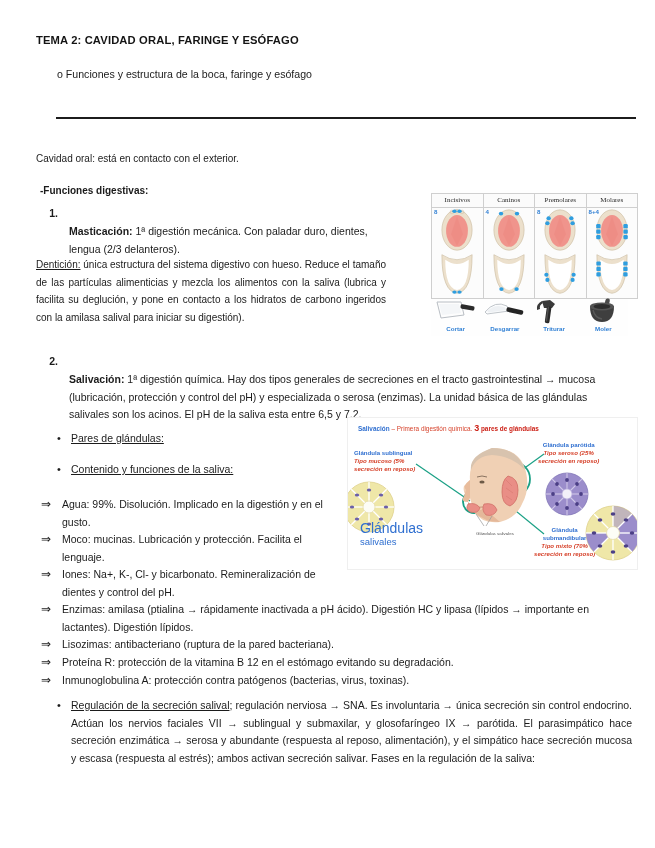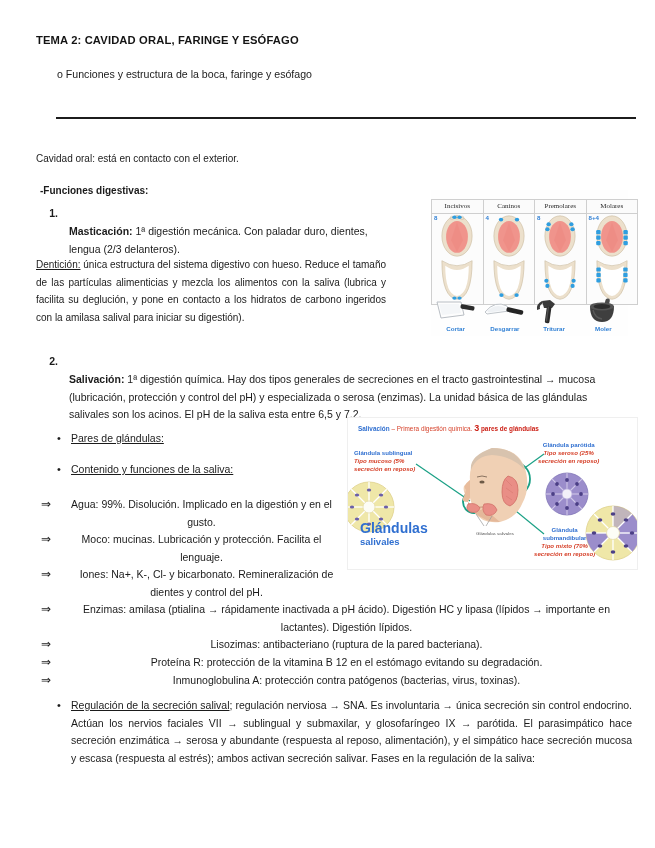--- a/index.html
+++ b/index.html
@@ -104,21 +104,21 @@
     font-size: 10.5px;
     line-height: 17.5px;
     color: #1b1b1b;
   }
   .arrow-item .arw {
     position: absolute;
     left: 0;
     top: 0;
     font-size: 12px;
   }
-  .arrow-item .body { margin-left: 21px; display: block; text-align: center; }
+  .arrow-item .body { margin-left: 21px; display: block; }
 
   .ar1 { left: 41px; top: 496px; width: 300px; }
   .ar2 { left: 41px; top: 531px; width: 300px; }
   .ar3 { left: 41px; top: 566px; width: 310px; }
   .ar4 { left: 41px; top: 601px; width: 590px; }
   .ar5 { left: 41px; top: 636px; width: 590px; }
   .ar6 { left: 41px; top: 654px; width: 590px; }
   .ar7 { left: 41px; top: 672px; width: 590px; }
 
   .reg { left: 57px; top: 697px; width: 575px; }
@@ -128,21 +128,21 @@
   .fig-teeth {
     position: absolute;
     left: 431px;
     top: 190px;
     width: 197px;
     height: 146px;
     background: #fefefe;
   }
   .teeth-grid {
     position: absolute;
-    left: 0; top: 9px;
+    left: 0; top: 3px;
     width: 207px;
     height: 106px;
     display: flex;
     border: 1px solid #cfcfcf;
     box-sizing: border-box;
     background: #fcfcfc;
   }
   .teeth-col {
     flex: 1 1 0;
     position: relative;
@@ -243,21 +243,21 @@
     font-style: italic;
     font-weight: bold;
   }
   .gl-lbl.center { text-align: center; }
 
   .gl-brand {
     position: absolute;
     left: 12px;
     top: 104px;
     color: #2f6fd0;
-    font-weight: bold;
+    font-weight: normal;
     line-height: 13px;
   }
   .gl-brand .l1 { font-size: 14px; display:block; }
   .gl-brand .l2 { font-size: 9.5px; display:block; }
 
   .gl-cap {
     position: absolute;
     font-size: 4.4px;
     color: #555;
     white-space: nowrap;

